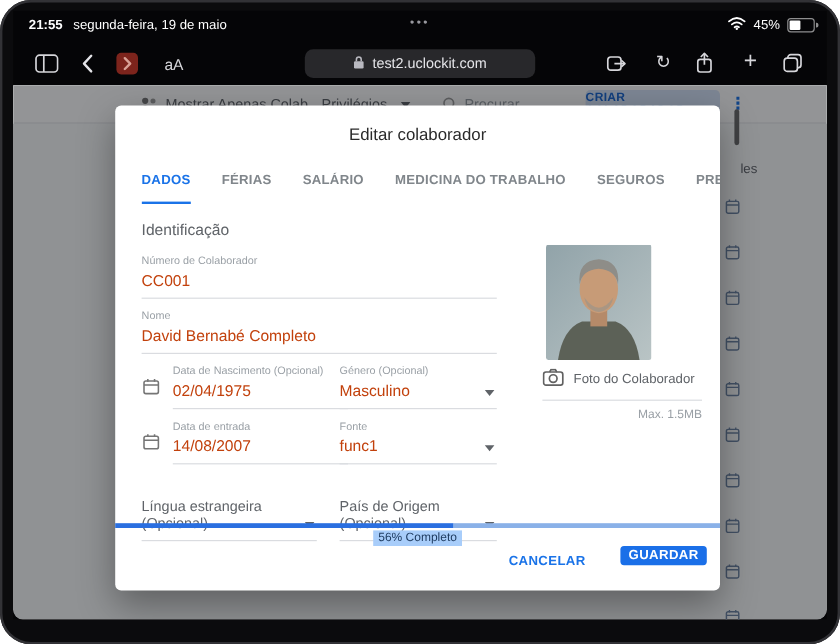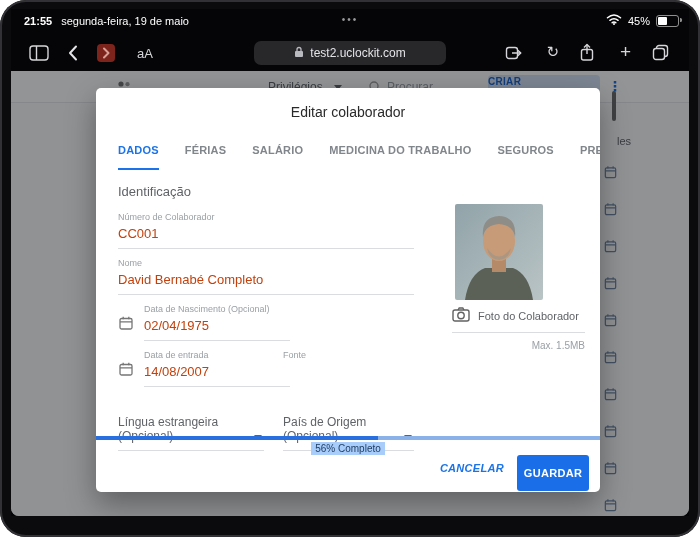--- a/index.html
+++ b/index.html
@@ -83,22 +83,22 @@
   .f-country{top:327px;left:187px;width:131px;}
   .photo{top:116px;left:359px;width:88px;height:96px;border-radius:2px;overflow:hidden;}
   .f-photo{top:219px;left:356px;width:133px;display:flex;align-items:center;gap:8px;
     padding-bottom:8px;border-bottom:1px solid #dadce0;font-size:11px;color:#5f6368;}
   .m-max{top:252px;left:356px;width:133px;text-align:right;font-size:10px;color:#9aa0a6;}
   .m-progress{top:348px;left:0;right:0;height:4px;display:flex;}
   .m-progress .fill{background:#2a6fe0;height:4px;}
   .m-progress .track{flex:1;background:#8ab1e8;height:4px;}
   .m-plabel{top:355px;left:0;right:0;text-align:center;font-size:10px;}
   .m-plabel span{background:#a8cdfa;color:#1d3a5f;padding:1px 4px;}
-  .m-cancel{top:374px;right:96px;font-size:11px;font-weight:bold;color:#1a73e8;letter-spacing:.3px;font-style:italic;}
-  .m-save{top:367px;right:11px;width:72px;height:36px;background:#1a6fe8;color:#fff;border-radius:3px;
+  .m-cancel{top:374px;right:112px;font-size:11px;font-weight:bold;color:#1a73e8;letter-spacing:.3px;}
+  .m-save{top:367px;right:11px;width:72px;height:16px;background:#1a6fe8;color:#fff;border-radius:3px;
     font-size:11px;font-weight:bold;display:flex;align-items:center;justify-content:center;letter-spacing:.3px;}
 </style>
 </head>
 <body>
 
 <div class="device">
   <div class="screen">
 
     <div class="statusbar">
       <div class="sb-left">
@@ -177,20 +177,21 @@
 
       <div class="pg-top">
         <span class="abs pg-filter-ico">
           <svg width="18" height="14" viewBox="0 0 18 14">
             <circle cx="6" cy="4" r="2.6" fill="#757575"></circle>
             <path d="M1 13 Q1 8 6 8 Q11 8 11 13 Z" fill="#757575"></path>
             <circle cx="12.5" cy="4.2" r="2.1" fill="#9e9e9e"></circle>
             <path d="M10 13 Q10.3 8.8 12.5 8.8 Q16.6 8.8 16.6 13 Z" fill="#9e9e9e"></path>
           </svg>
         </span>
+        <span class="abs pg-filter">Mostrar Apenas Colab.</span>
         <span class="abs pg-priv">Privilégios</span>
         <span class="abs pg-caret"></span>
         <span class="abs pg-search-ico">
           <svg width="14" height="14" viewBox="0 0 14 14">
             <circle cx="6" cy="6" r="4" fill="none" stroke="#9e9e9e" stroke-width="1.4"></circle>
             <line x1="9" y1="9" x2="13" y2="13" stroke="#9e9e9e" stroke-width="1.4" stroke-linecap="round"></line>
           </svg>
         </span>
         <span class="abs pg-search">Procurar</span>
         <span class="abs pg-create">CRIAR COLABORADOR</span>
@@ -294,36 +295,41 @@
                 <rect x="2" y="3.5" width="12" height="10.5" rx="1.5" fill="none" stroke="#757575" stroke-width="1.3"></rect>
                 <line x1="2" y1="6.8" x2="14" y2="6.8" stroke="#757575" stroke-width="1.3"></line>
                 <line x1="5.2" y1="1.8" x2="5.2" y2="4.2" stroke="#757575" stroke-width="1.3"></line>
                 <line x1="10.8" y1="1.8" x2="10.8" y2="4.2" stroke="#757575" stroke-width="1.3"></line>
               </svg>
           </span>
           <span class="cap">Data de Nascimento (Opcional)</span>
           <span class="val">02/04/1975</span>
         </div>
 
+        <div class="fld f-gender has-caret">
+          <span class="cap">Género (Opcional)</span>
+          <span class="val">Masculino<i class="ddc"></i></span>
+        </div>
 
         <div class="fld f-entry has-ico">
           <span class="cal">
             <svg width="16" height="16" viewBox="0 0 16 16">
                 <rect x="2" y="3.5" width="12" height="10.5" rx="1.5" fill="none" stroke="#757575" stroke-width="1.3"></rect>
                 <line x1="2" y1="6.8" x2="14" y2="6.8" stroke="#757575" stroke-width="1.3"></line>
                 <line x1="5.2" y1="1.8" x2="5.2" y2="4.2" stroke="#757575" stroke-width="1.3"></line>
                 <line x1="10.8" y1="1.8" x2="10.8" y2="4.2" stroke="#757575" stroke-width="1.3"></line>
               </svg>
           </span>
           <span class="cap">Data de entrada</span>
           <span class="val">14/08/2007</span>
         </div>
 
         <div class="fld f-source has-caret">
           <span class="cap">Fonte</span>
+          <span class="val">func1<i class="ddc"></i></span>
         </div>
 
         <div class="fld f-lang has-caret placeholder">
           <span class="val">Língua estrangeira (Opcional)<i class="ddc"></i></span>
         </div>
 
         <div class="fld f-country has-caret placeholder">
           <span class="val">País de Origem (Opcional)<i class="ddc"></i></span>
         </div>
 

